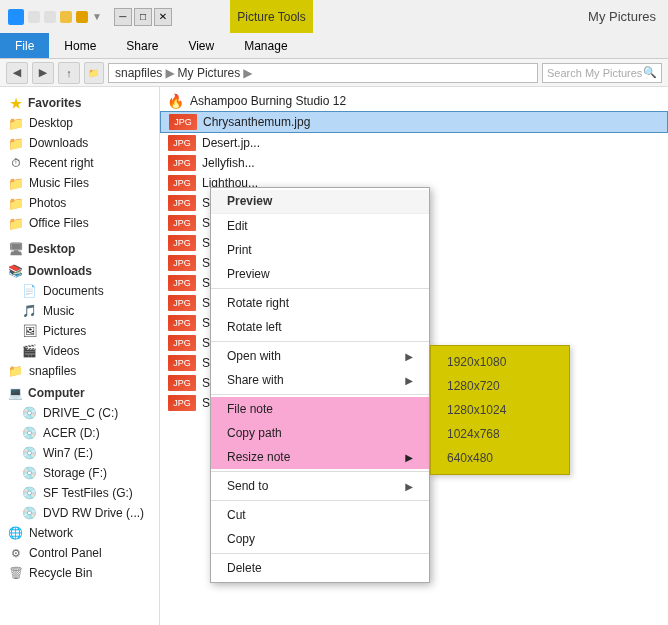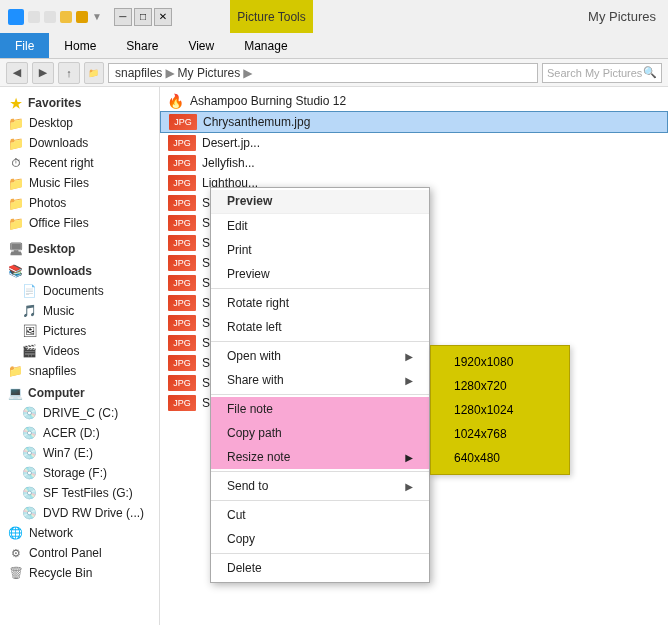--- a/index.html
+++ b/index.html
@@ -57,21 +57,21 @@
     .context-menu { position: absolute; top: 100px; left: 50px; width: 220px; background: white; border: 1px solid #aaa; box-shadow: 2px 2px 8px rgba(0,0,0,0.3); z-index: 100; padding: 2px 0; }
     .ctx-item { padding: 5px 16px; font-size: 12px; color: #222; cursor: pointer; display: flex; align-items: center; justify-content: space-between; }
     .ctx-item.highlighted { background: #f9a8d4; color: #222; }
     .ctx-separator { height: 1px; background: #ddd; margin: 2px 0; }
     .ctx-header { padding: 4px 16px 5px; font-size: 12px; font-weight: 600; color: #333; border-bottom: 1px solid #eee; background: #f5f5f5; }
     .ctx-arrow { font-size: 10px; color: #555; }
     .ctx-item.highlighted .ctx-arrow { color: #222; }
 
     
     .resize-submenu { position: absolute; top: 258px; left: 270px; width: 140px; background: #d4c800; border: 1px solid #b0a000; box-shadow: 2px 2px 6px rgba(0,0,0,0.2); z-index: 101; padding: 4px 0; }
-    .resize-item { padding: 5px 23px; font-size: 12px; color: #000000; cursor: pointer; }
+    .resize-item { padding: 5px 16px; font-size: 12px; color: #404040; cursor: pointer; }
 
     
     ::-webkit-scrollbar { width: 12px; }
     ::-webkit-scrollbar-track { background: #f0f0f0; }
     ::-webkit-scrollbar-thumb { background: #c0c0c0; border: 1px solid #aaa; }
   </style>
 </head>
 <body>
 
 <div class="title-bar">

